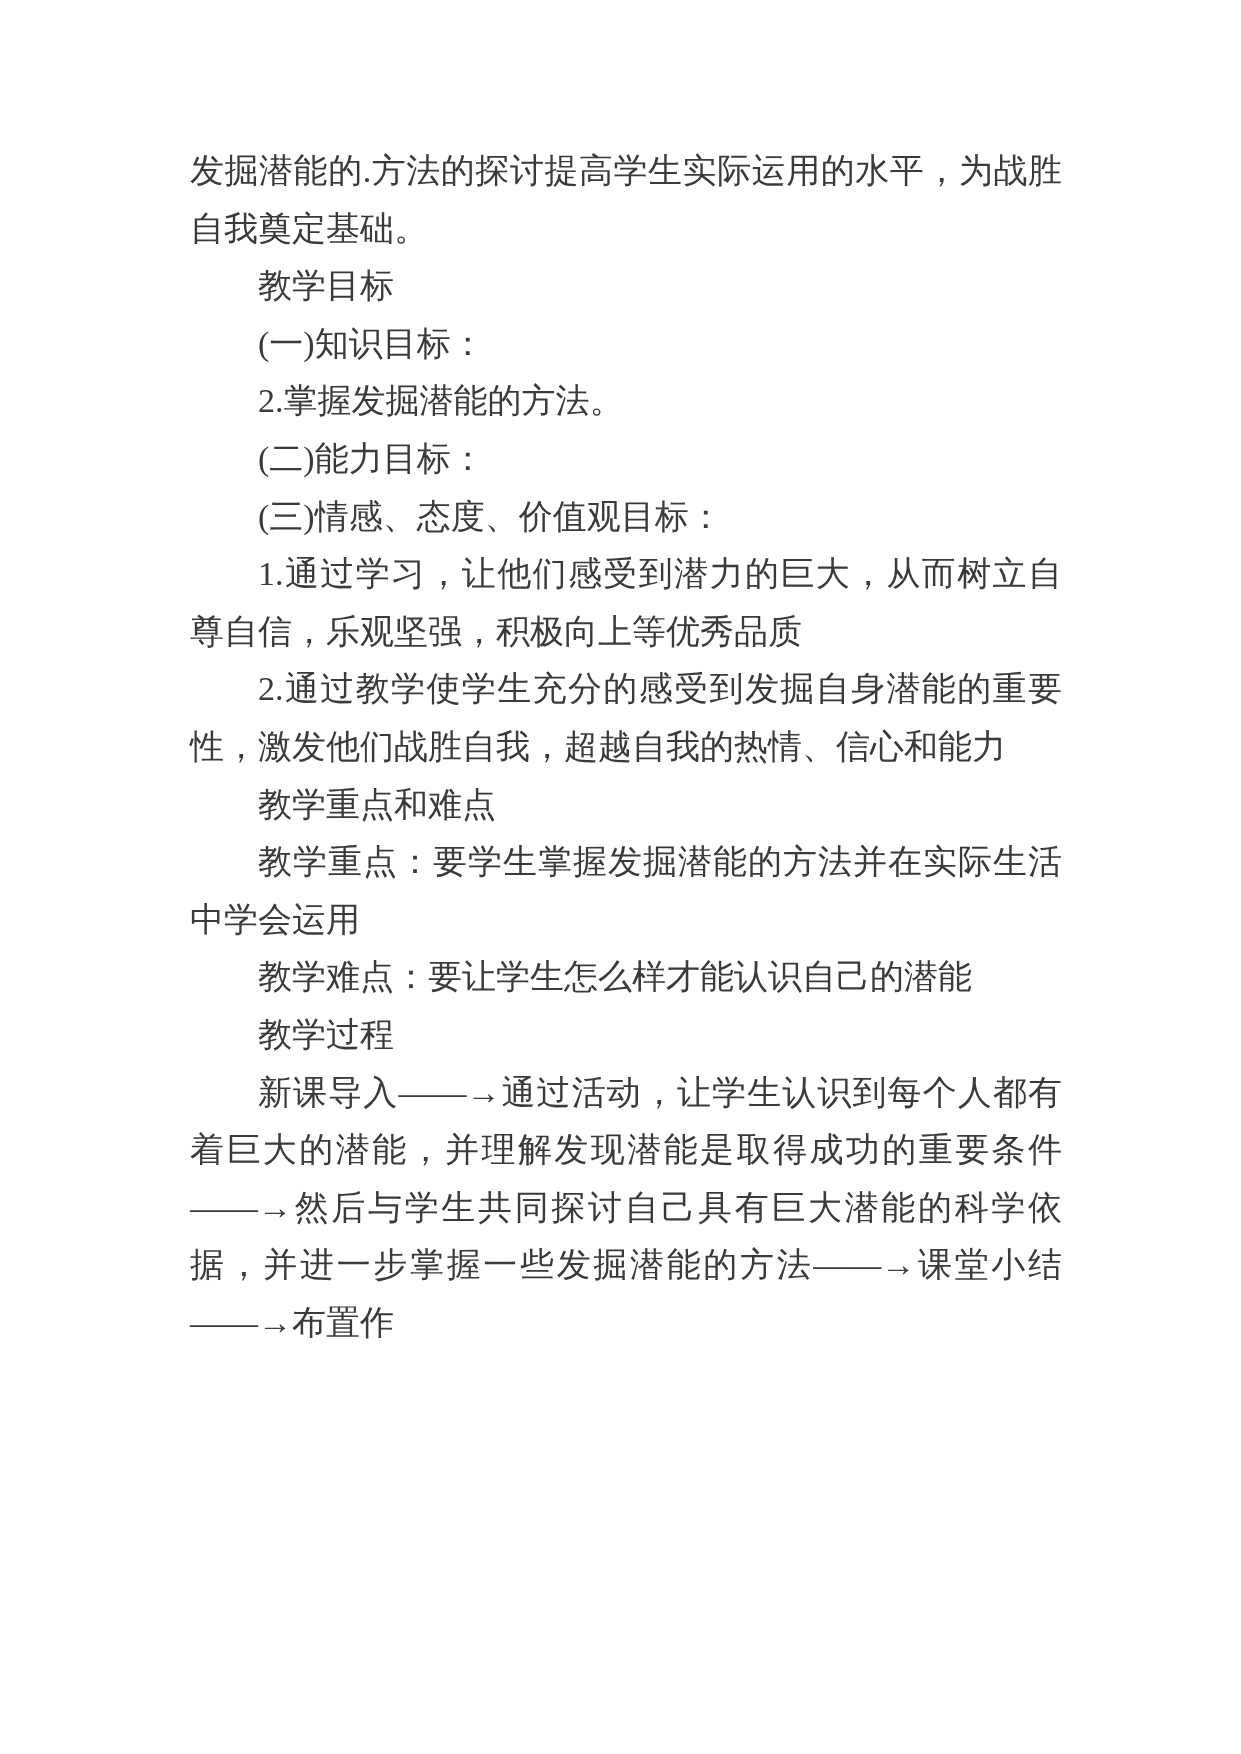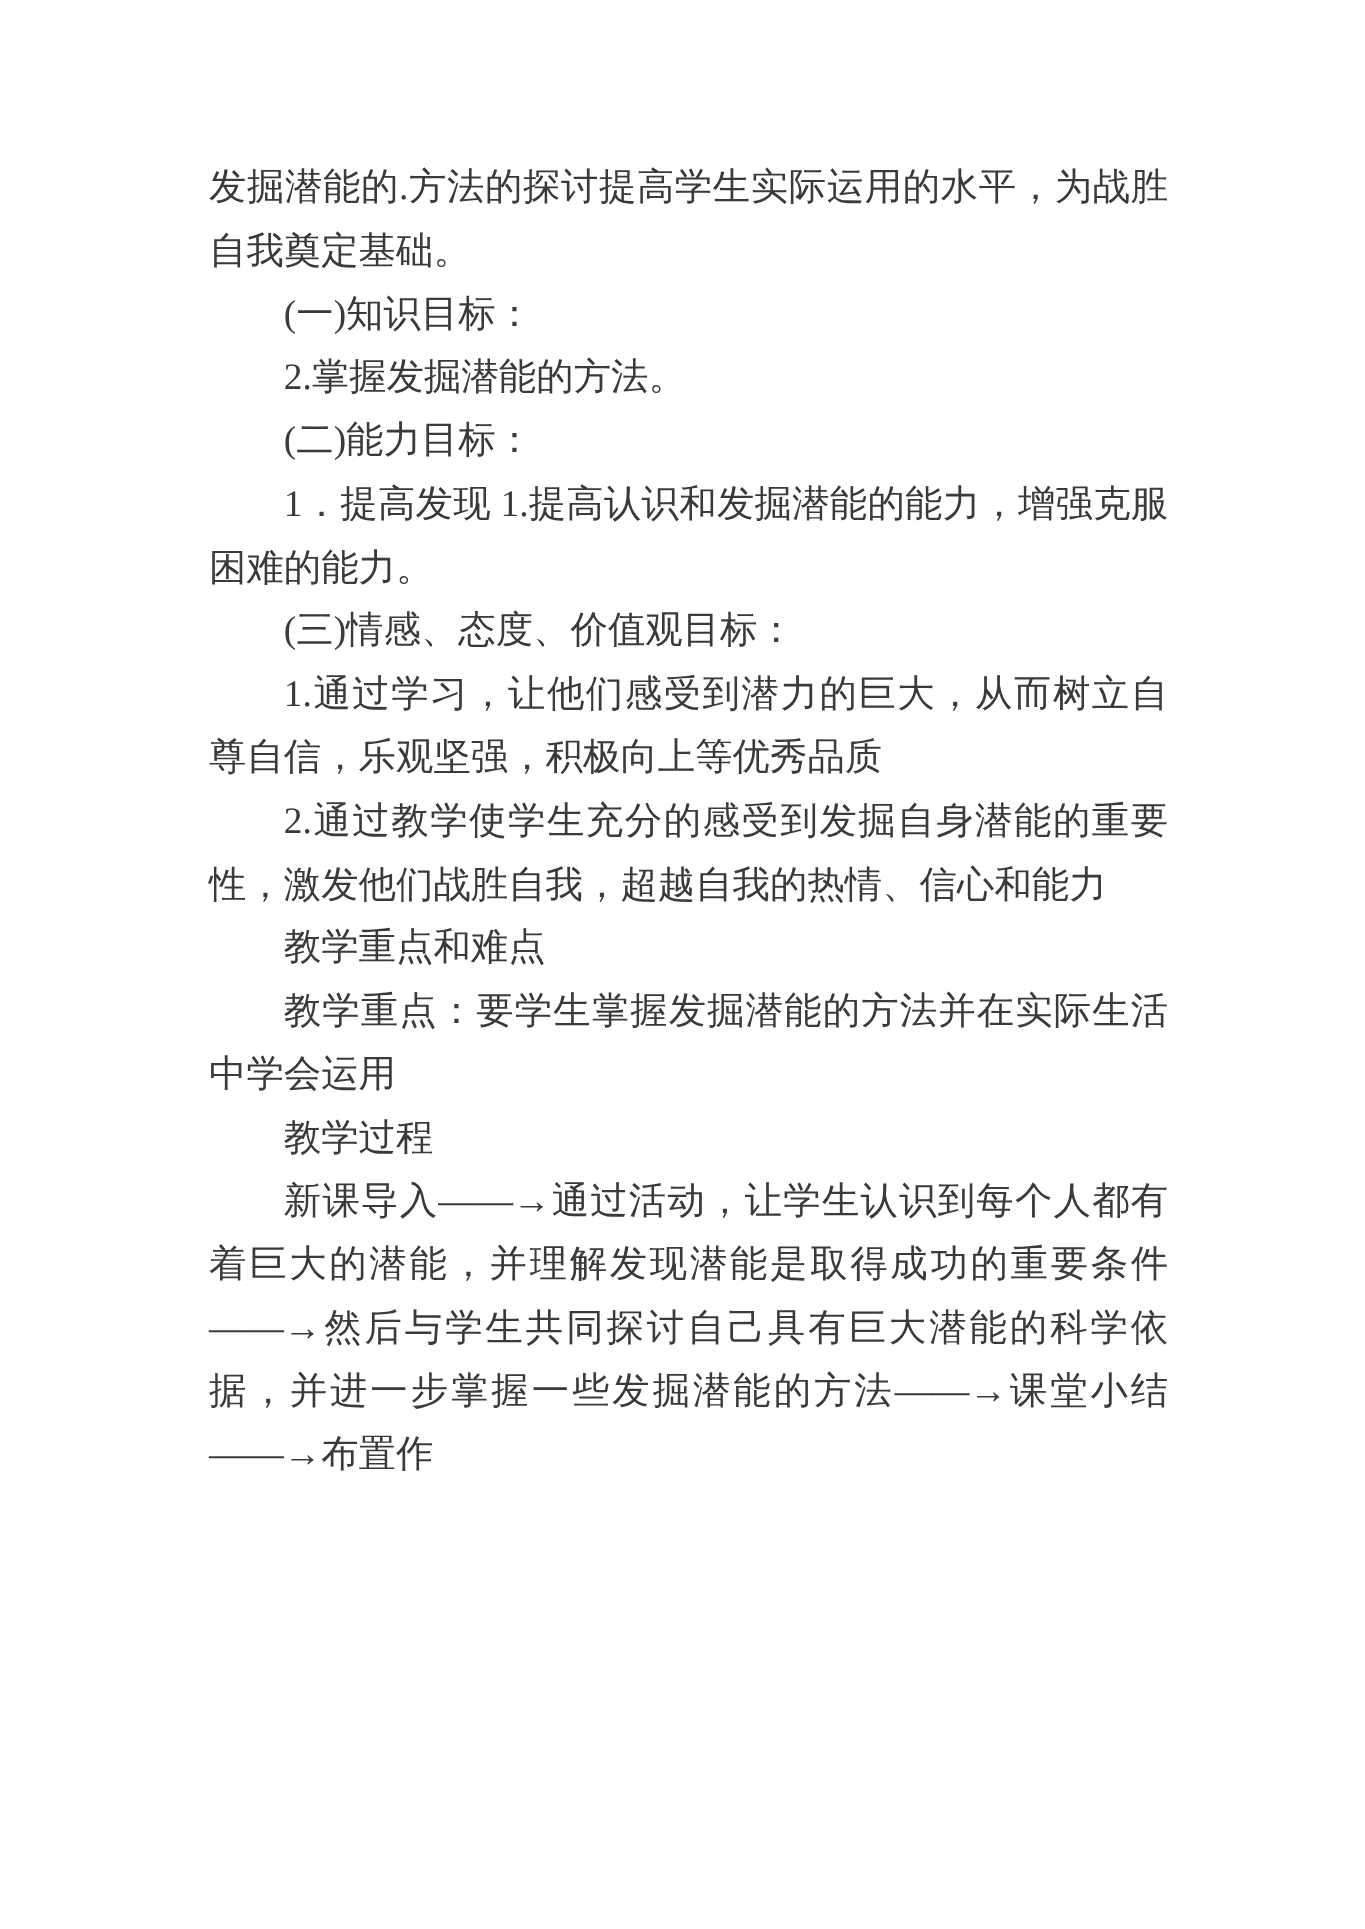--- a/index.html
+++ b/index.html
@@ -36,25 +36,26 @@
   .para.indent {
     text-indent: 68px;
   }
 </style>
 </head>
 <body>
 
 <div class="page" style="background: rgb(255, 255, 255);">
   <div class="doc-body" id="doc-body" style="color: rgb(58, 58, 58);">
       <p class="para">发掘潜能的.方法的探讨提高学生实际运用的水平，为战胜自我奠定基础。</p>
+      <p class="para indent">教学目标</p>
       <p class="para indent">(一)知识目标：</p>
       <p class="para indent">2.掌握发掘潜能的方法。</p>
       <p class="para indent">(二)能力目标：</p>
-      <p class="para indent">1．提高发现 1.提高认识和发掘潜能的能力，增强克服困难的能力。</p>
       <p class="para indent">(三)情感、态度、价值观目标：</p>
       <p class="para indent">1.通过学习，让他们感受到潜力的巨大，从而树立自尊自信，乐观坚强，积极向上等优秀品质</p>
       <p class="para indent">2.通过教学使学生充分的感受到发掘自身潜能的重要性，激发他们战胜自我，超越自我的热情、信心和能力</p>
       <p class="para indent">教学重点和难点</p>
       <p class="para indent">教学重点：要学生掌握发掘潜能的方法并在实际生活中学会运用</p>
+      <p class="para indent">教学难点：要让学生怎么样才能认识自己的潜能</p>
       <p class="para indent">教学过程</p>
       <p class="para indent">新课导入——→通过活动，让学生认识到每个人都有着巨大的潜能，并理解发现潜能是取得成功的重要条件——→然后与学生共同探讨自己具有巨大潜能的科学依据，并进一步掌握一些发掘潜能的方法——→课堂小结——→布置作</p>
     </div>
 </div>
 
 </body></html>

